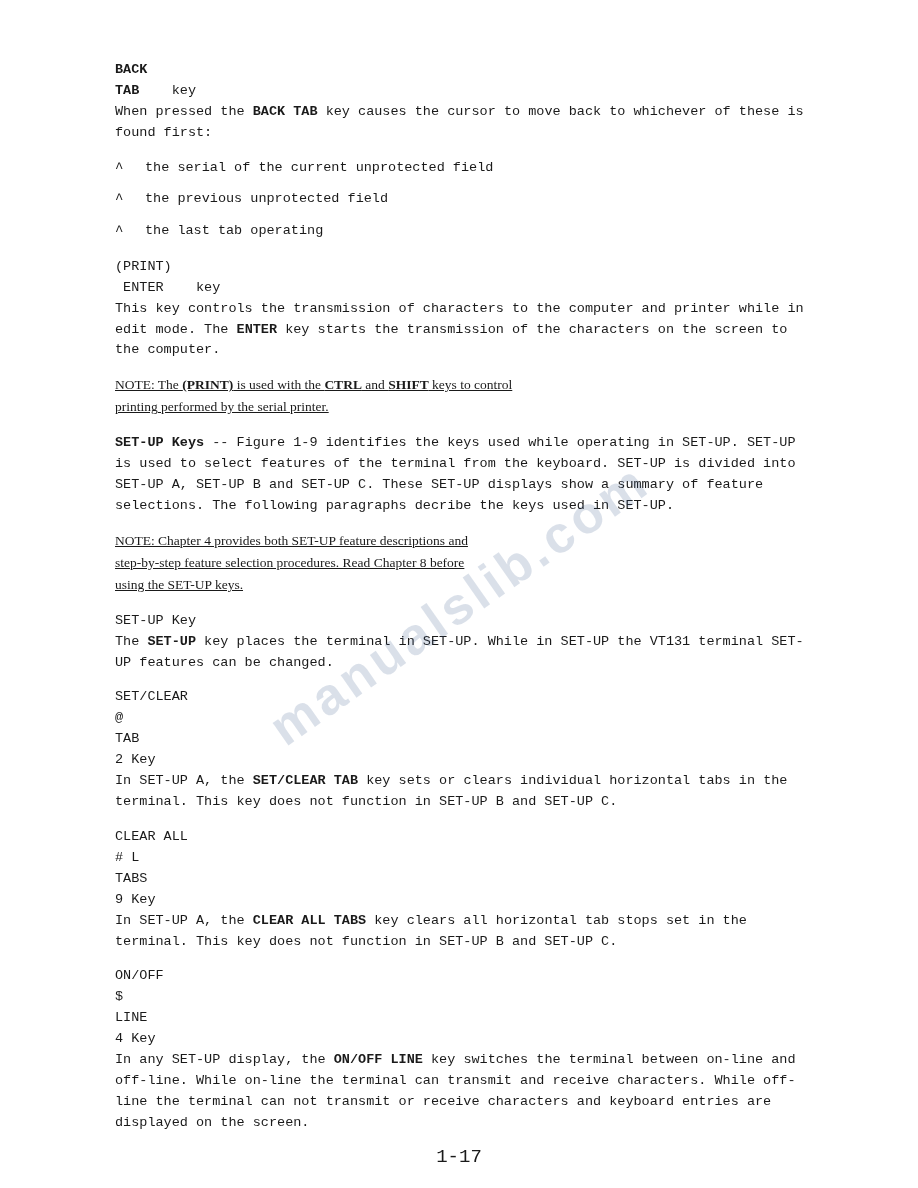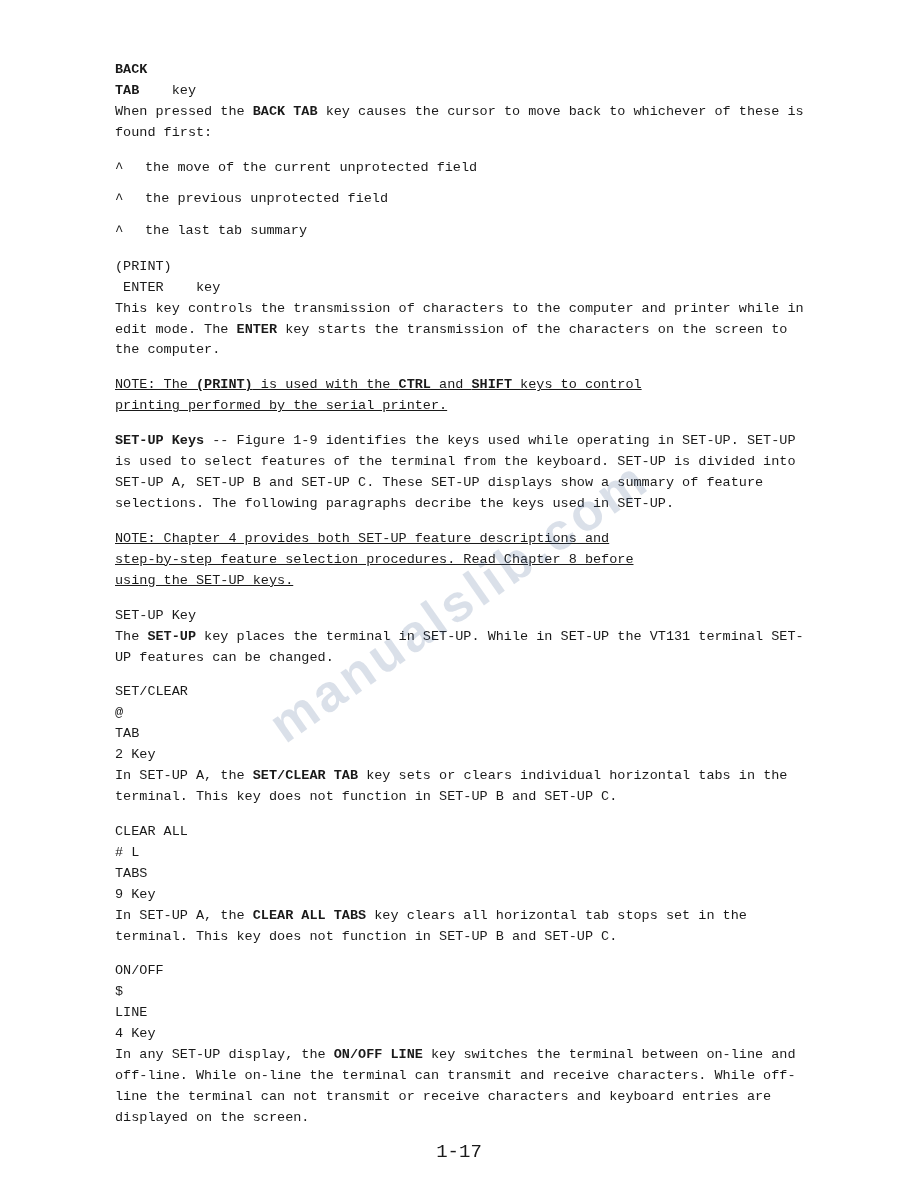--- a/index.html
+++ b/index.html
@@ -32,20 +32,21 @@
     .section {
       margin-bottom: 14px;
     }
 
     .bold {
       font-weight: bold;
     }
 
     .underline {
       text-decoration: underline;
+      font-family: Liberation Serif, serif;
     }
 
     .bullet-line {
       display: flex;
       margin-bottom: 10px;
     }
 
     .bullet-char {
       min-width: 30px;
       font-size: 14px;
@@ -115,29 +116,29 @@
       <div><span class="bold">BACK</span></div>
       <div><span class="bold">TAB</span>&nbsp;&nbsp;&nbsp;&nbsp;key</div>
       <div>
         When pressed the <span class="bold">BACK TAB</span> key causes the cursor to move back to whichever of these is found first:
       </div>
     </div>
 
     <div class="section">
       <div class="bullet-line">
         <span class="bullet-char">^</span>
-        <span class="bullet-text">the move of the current unprotected field</span>
+        <span class="bullet-text">the serial of the current unprotected field</span>
       </div>
       <div class="bullet-line">
         <span class="bullet-char">^</span>
         <span class="bullet-text">the previous unprotected field</span>
       </div>
       <div class="bullet-line">
         <span class="bullet-char">^</span>
-        <span class="bullet-text">the last tab summary</span>
+        <span class="bullet-text">the last tab operating</span>
       </div>
     </div>
 
     <div class="section">
       <div>(PRINT)</div>
       <div>&nbsp;ENTER&nbsp;&nbsp;&nbsp;&nbsp;key</div>
       <div>
         This key controls the transmission of characters to the computer and printer while in edit mode. The <span class="bold">ENTER</span> key starts the transmission of the characters on the screen to the computer.
       </div>
     </div>

